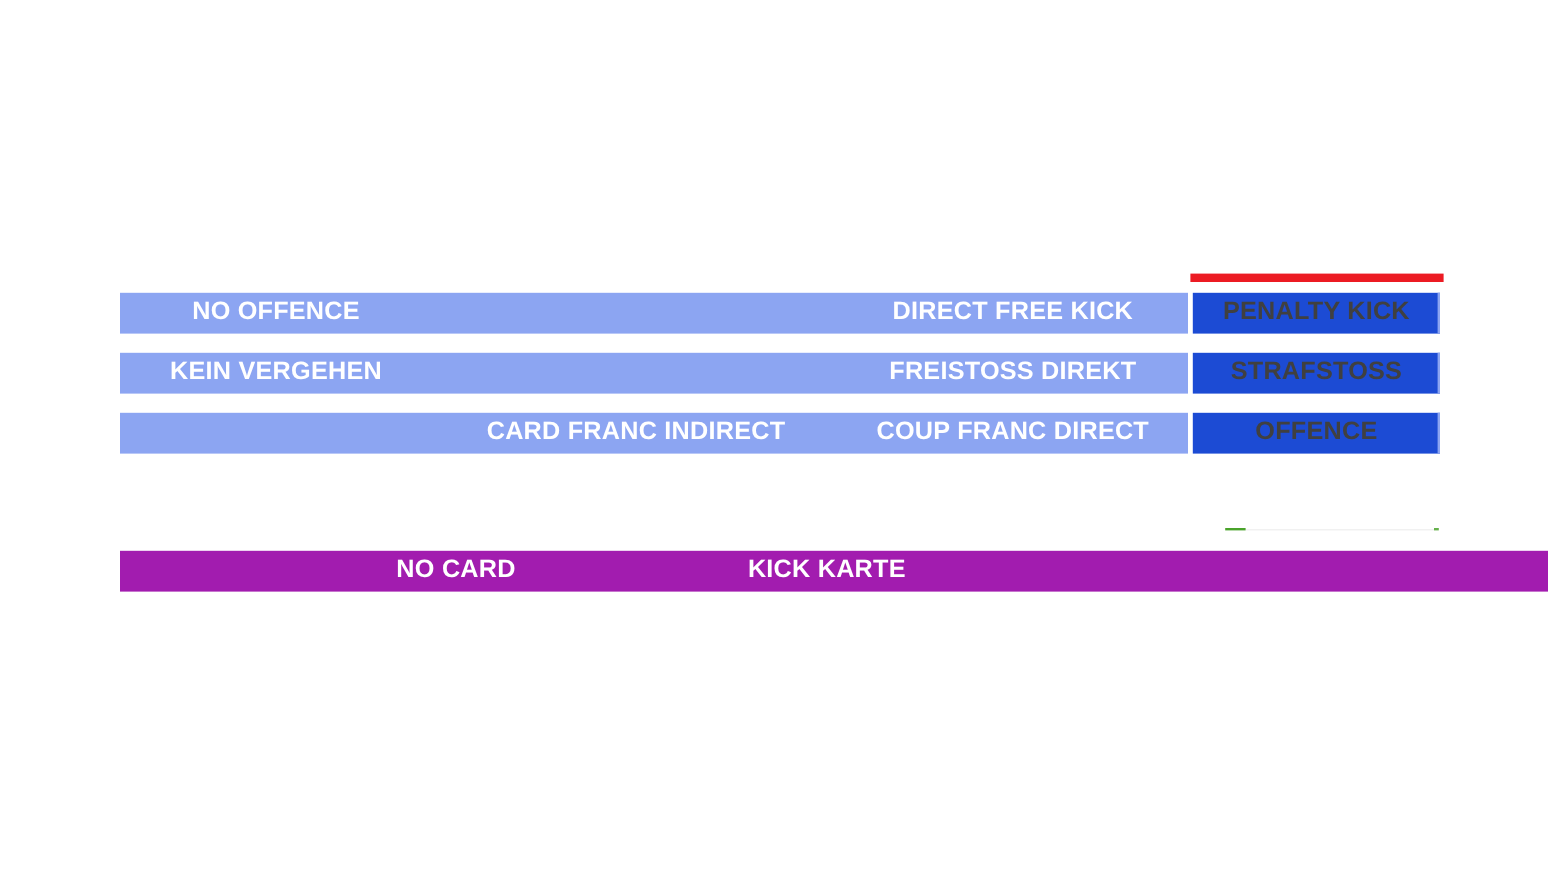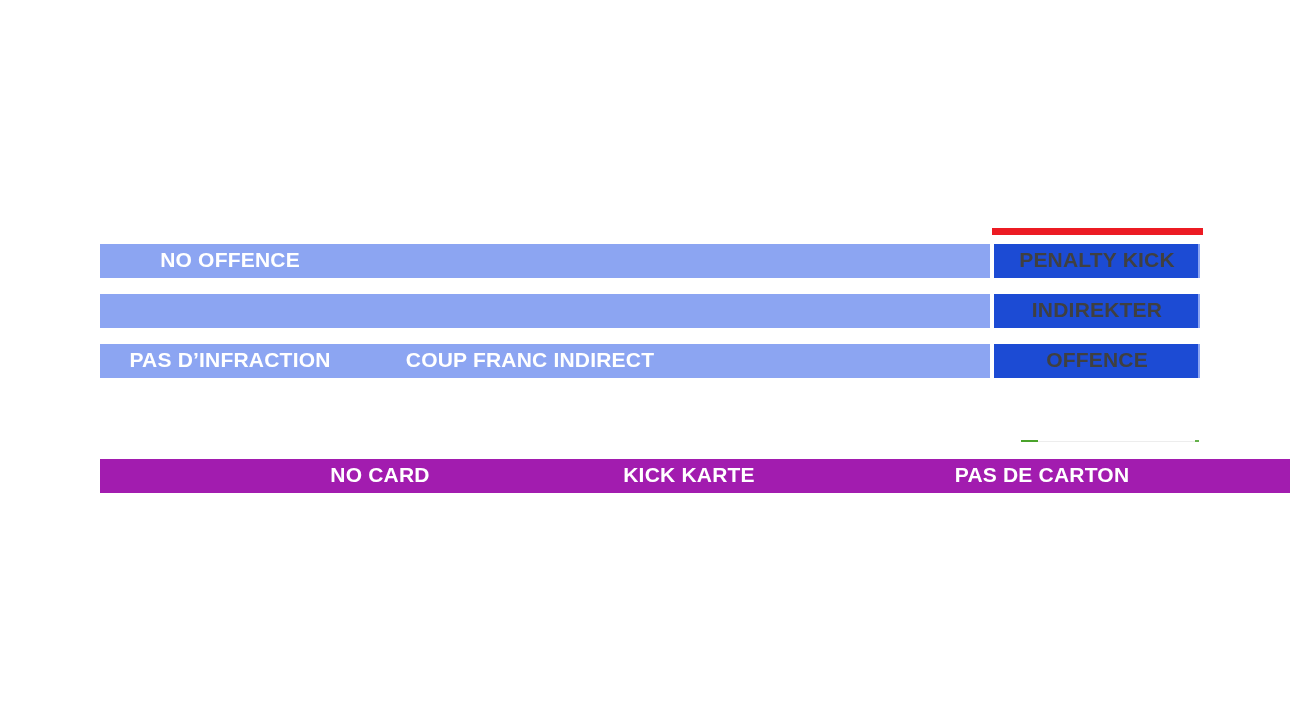--- a/index.html
+++ b/index.html
@@ -108,40 +108,42 @@
 <body>
 
 <div class="stage">
 
   <div class="abs red-bar"></div>
 
   <div class="abs row row-1">
     <div class="bar-light"></div>
     <div class="seg-dark"></div>
     <span class="lbl c1">NO OFFENCE</span>
+    <span class="lbl c3">DIRECT FREE KICK</span>
     <span class="lbl lbl-yellow c4">PENALTY KICK</span>
   </div>
 
   <div class="abs row row-2">
     <div class="bar-light"></div>
     <div class="seg-dark"></div>
-    <span class="lbl lbl-yellow c4">INDIREKTER</span>
+    <span class="lbl c1">KEIN VERGEHEN</span>
+    <span class="lbl c3">FREISTOSS DIREKT</span>
+    <span class="lbl lbl-yellow c4">STRAFSTOSS</span>
   </div>
 
   <div class="abs row row-3">
     <div class="bar-light"></div>
     <div class="seg-dark"></div>
-    <span class="lbl c1">PAS D’INFRACTION</span>
-    <span class="lbl c2">COUP FRANC INDIRECT</span>
+    <span class="lbl c2">CARD FRANC INDIRECT</span>
+    <span class="lbl c3">COUP FRANC DIRECT</span>
     <span class="lbl lbl-yellow c4">OFFENCE</span>
   </div>
 
   <div class="abs artifact-tick"></div>
   <div class="abs artifact-line"></div>
   <div class="abs artifact-dot"></div>
 
   <div class="abs green-bar">
     <span class="lbl" style="left:280px">NO CARD</span>
     <span class="lbl" style="left:589px">KICK KARTE</span>
-    <span class="lbl" style="left:942px">PAS DE CARTON</span>
   </div>
 
 </div>
 
 </body></html>

